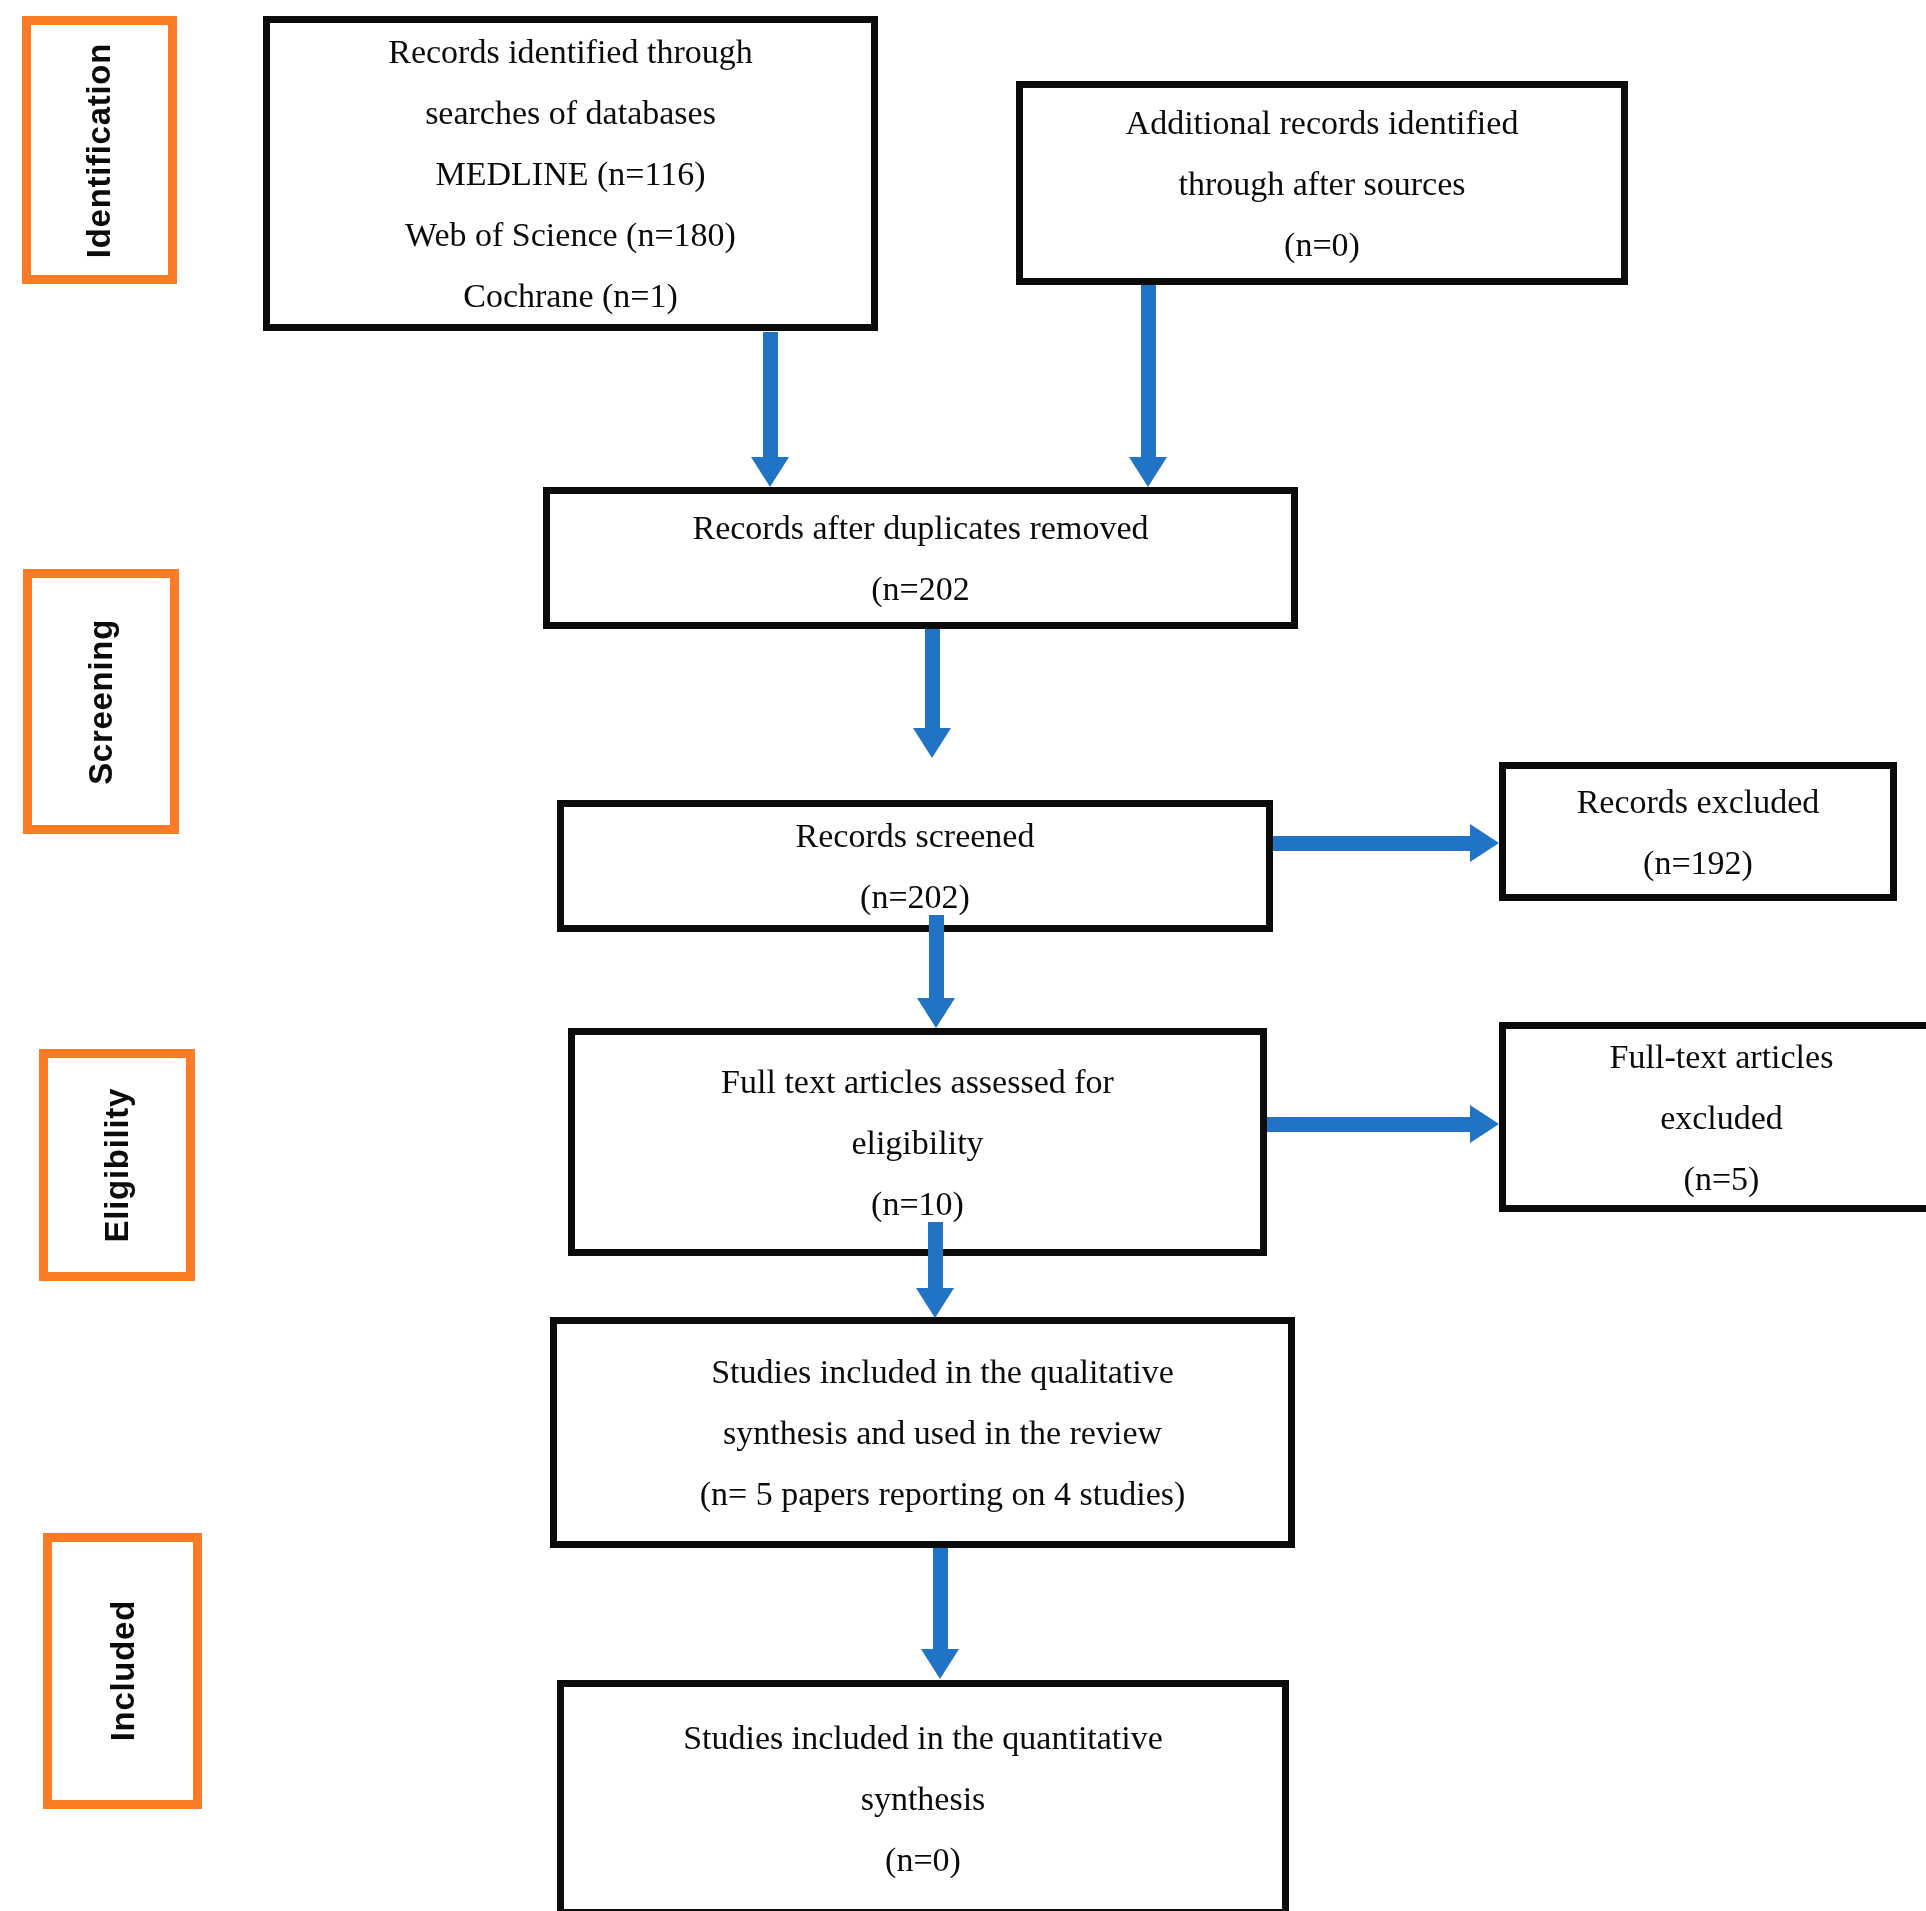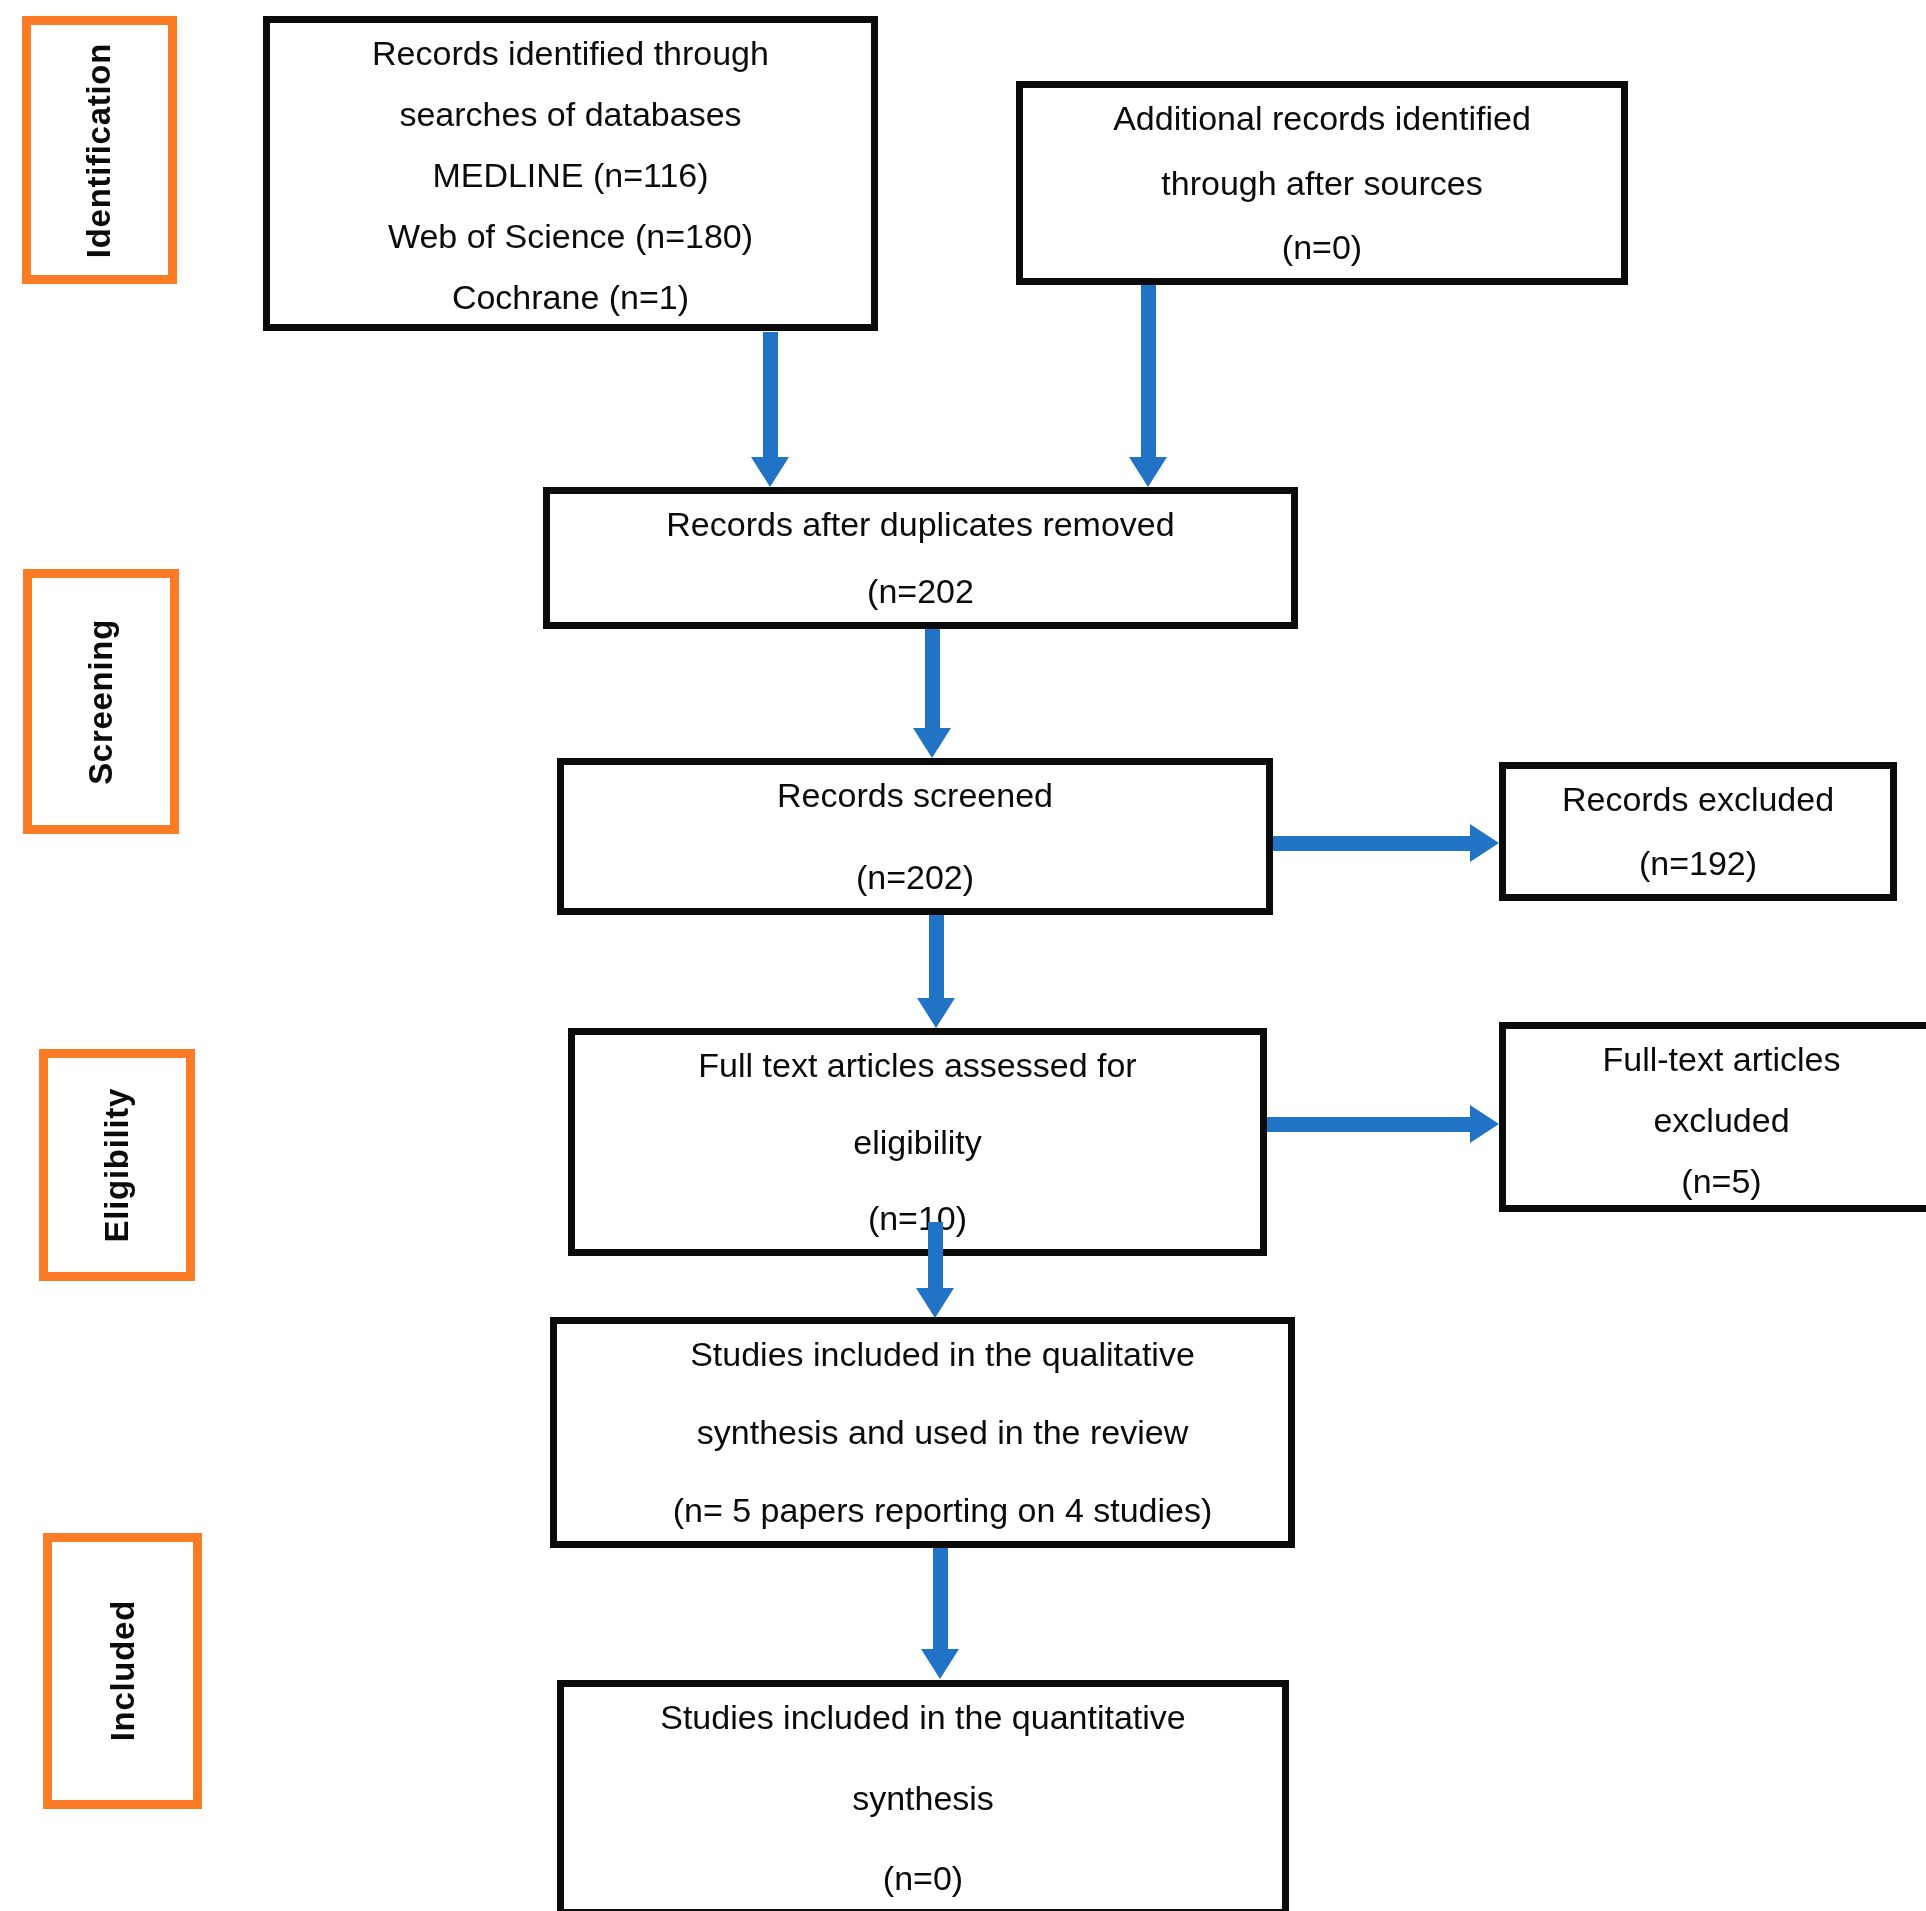--- a/index.html
+++ b/index.html
@@ -42,33 +42,34 @@
 
   
   .fbox {
     position: absolute;
     border: 7.2px solid var(--box-border, #0b0b0b);
     background: #ffffff;
     box-sizing: border-box;
     display: flex;
     flex-direction: column;
     align-items: center;
-    justify-content: space-between;
+    justify-content: center;
     text-align: center;
+    font-family: Liberation Serif, serif;
   }
   .fbox .line {
     font-size: 34px;
     line-height: 61px;
     font-weight: 400;
     white-space: nowrap;
   }
   #box-records-identified     { left: 263px;  top: 16.3px;   width: 615px;  height: 315px; }
   #box-additional-records     { left: 1016px; top: 81px;  width: 612px;  height: 204px; }
   #box-records-after-dup      { left: 543px;  top: 487px;  width: 755px; height: 142px; }
-  #box-records-screened       { left: 557px;  top: 758px; width: 716px; height: 157px; }
+  #box-records-screened       { left: 557px;  top: 800px; width: 716px; height: 132px; }
   #box-records-excluded       { left: 1499px; top: 762px; width: 398px;  height: 139px; }
   #box-fulltext-assessed      { left: 568px;  top: 1028px; width: 699px; height: 228px; }
   #box-fulltext-excluded      { left: 1499px; top: 1022px; width: 445px;  height: 190px; }
   #box-qualitative-synthesis  { left: 550px;  top: 1317px; width: 745px; height: 231px; padding-left: 40px; }
   #box-quantitative-synthesis { left: 557px;  top: 1680px; width: 732px; height: 236px; }
 
   
   .varrow { position: absolute; width: 39px; }
   .varrow .shaft {
     position: absolute;

